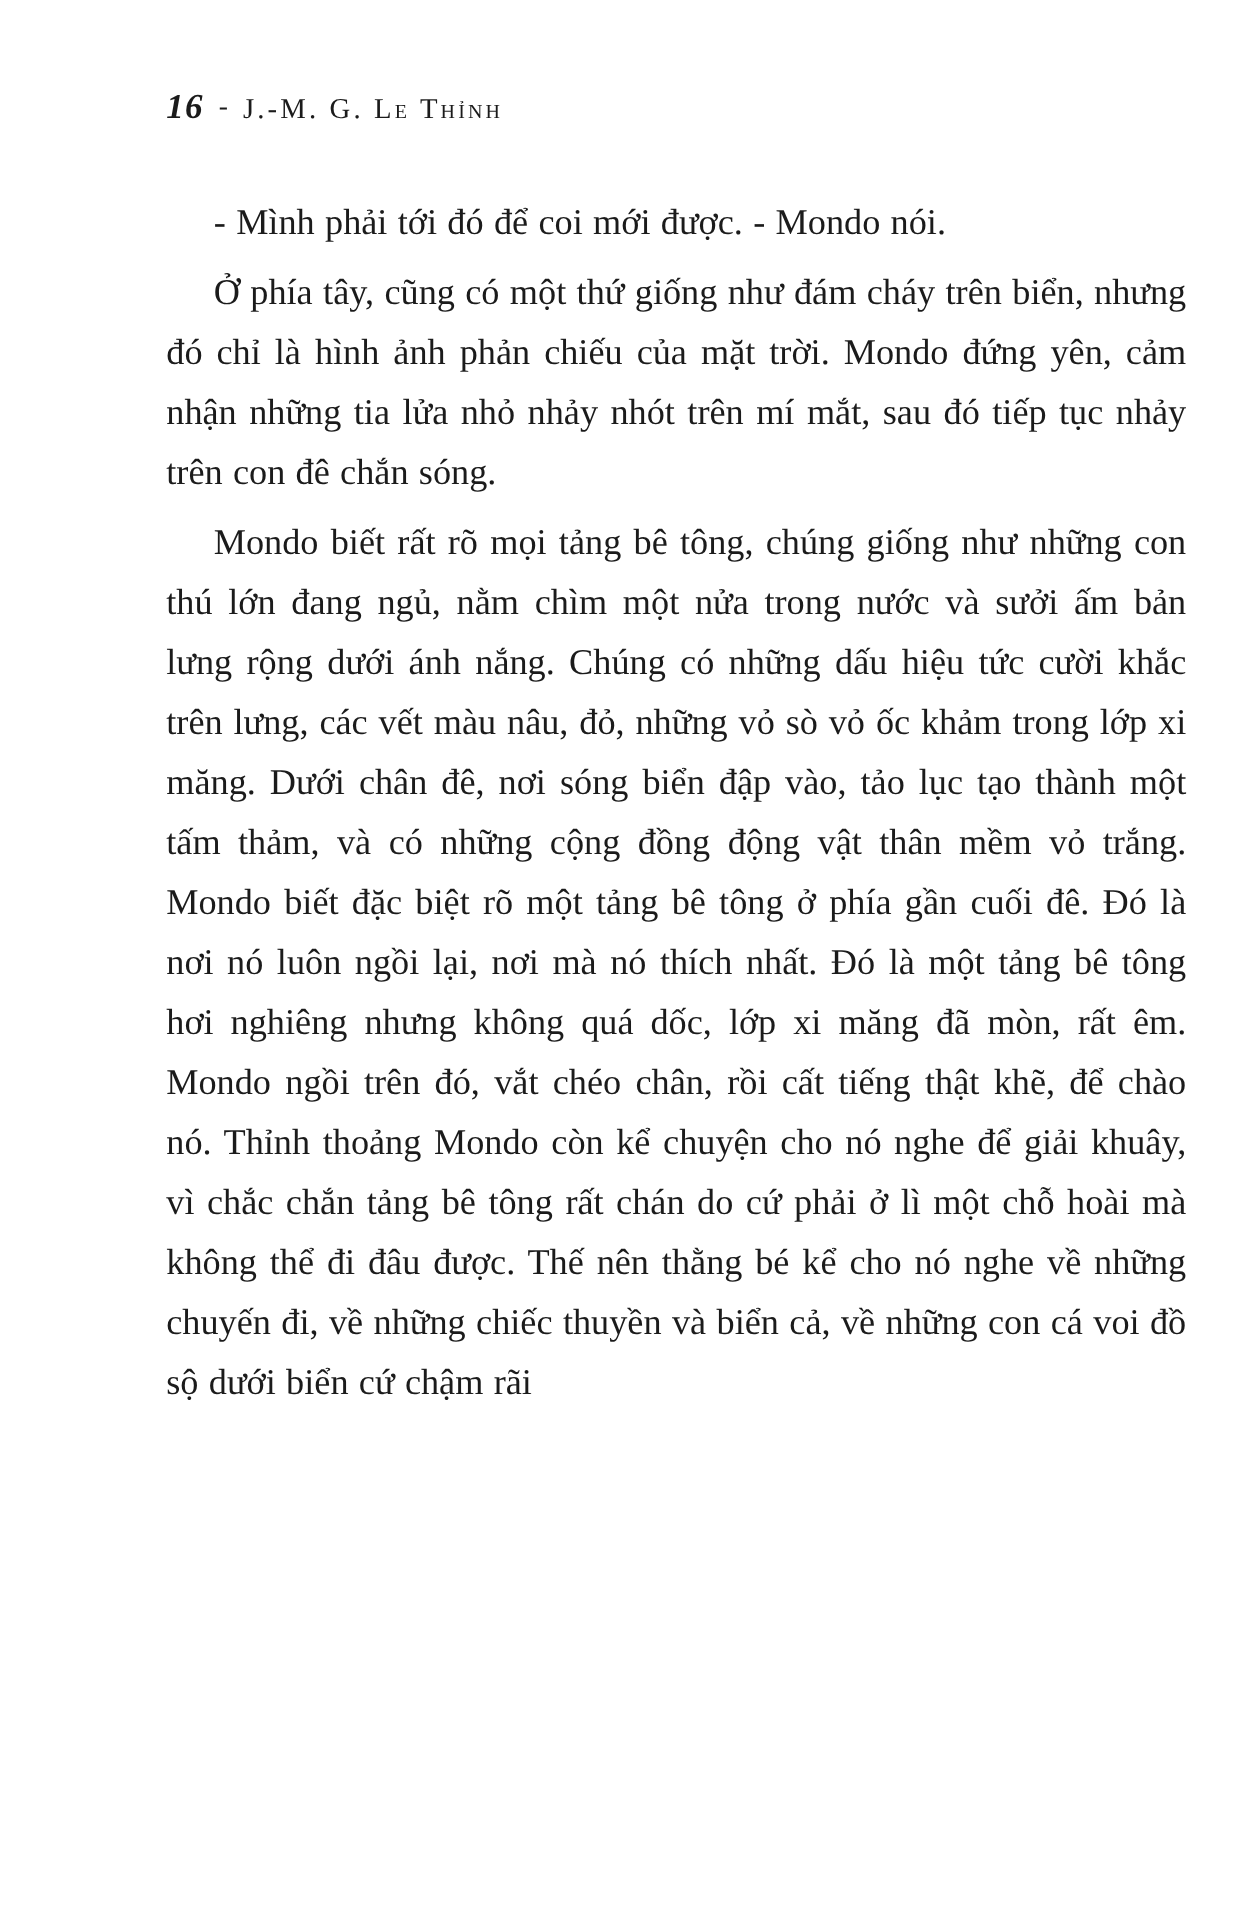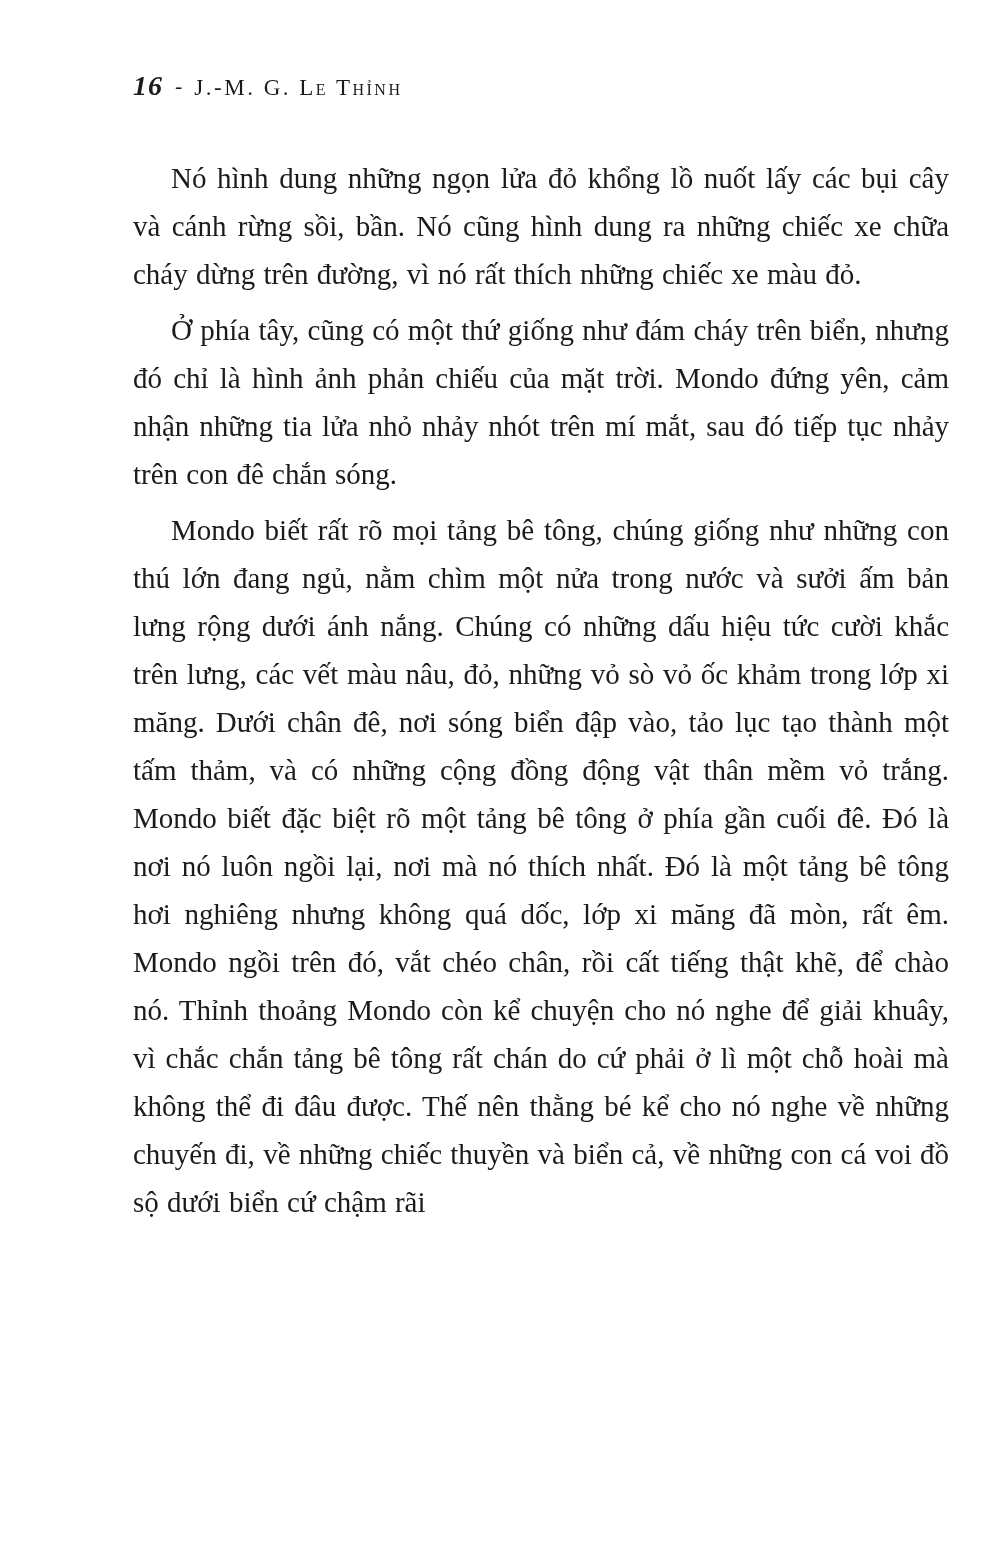--- a/index.html
+++ b/index.html
@@ -66,18 +66,18 @@
 
 <div class="page">
 
   <header class="page-header">
     <span class="page-number">16</span>
     <span class="header-sep">-</span>
     <span class="author">J.-M. G. Le Thỉnh</span>
   </header>
 
   <main class="body-text">
-    <p>Nó hình dung những ngọn lửa đỏ khổng lồ nuốt lấy các bụi cây và cánh rừng sồi, bần. Nó cũng hình dung ra những chiếc xe chữa cháy dừng trên đường, vì nó rất thích những chiếc xe màu đỏ.</p>
+    <p class="dialogue">- Mình phải tới đó để coi mới được. - Mondo nói.</p>
     <p>Ở phía tây, cũng có một thứ giống như đám cháy trên biển, nhưng đó chỉ là hình ảnh phản chiếu của mặt trời. Mondo đứng yên, cảm nhận những tia lửa nhỏ nhảy nhót trên mí mắt, sau đó tiếp tục nhảy trên con đê chắn sóng.</p>
     <p>Mondo biết rất rõ mọi tảng bê tông, chúng giống như những con thú lớn đang ngủ, nằm chìm một nửa trong nước và sưởi ấm bản lưng rộng dưới ánh nắng. Chúng có những dấu hiệu tức cười khắc trên lưng, các vết màu nâu, đỏ, những vỏ sò vỏ ốc khảm trong lớp xi măng. Dưới chân đê, nơi sóng biển đập vào, tảo lục tạo thành một tấm thảm, và có những cộng đồng động vật thân mềm vỏ trắng. Mondo biết đặc biệt rõ một tảng bê tông ở phía gần cuối đê. Đó là nơi nó luôn ngồi lại, nơi mà nó thích nhất. Đó là một tảng bê tông hơi nghiêng nhưng không quá dốc, lớp xi măng đã mòn, rất êm. Mondo ngồi trên đó, vắt chéo chân, rồi cất tiếng thật khẽ, để chào nó. Thỉnh thoảng Mondo còn kể chuyện cho nó nghe để giải khuây, vì chắc chắn tảng bê tông rất chán do cứ phải ở lì một chỗ hoài mà không thể đi đâu được. Thế nên thằng bé kể cho nó nghe về những chuyến đi, về những chiếc thuyền và biển cả, về những con cá voi đồ sộ dưới biển cứ chậm rãi</p>
   </main>
 
 </div>
 
 </body></html>

